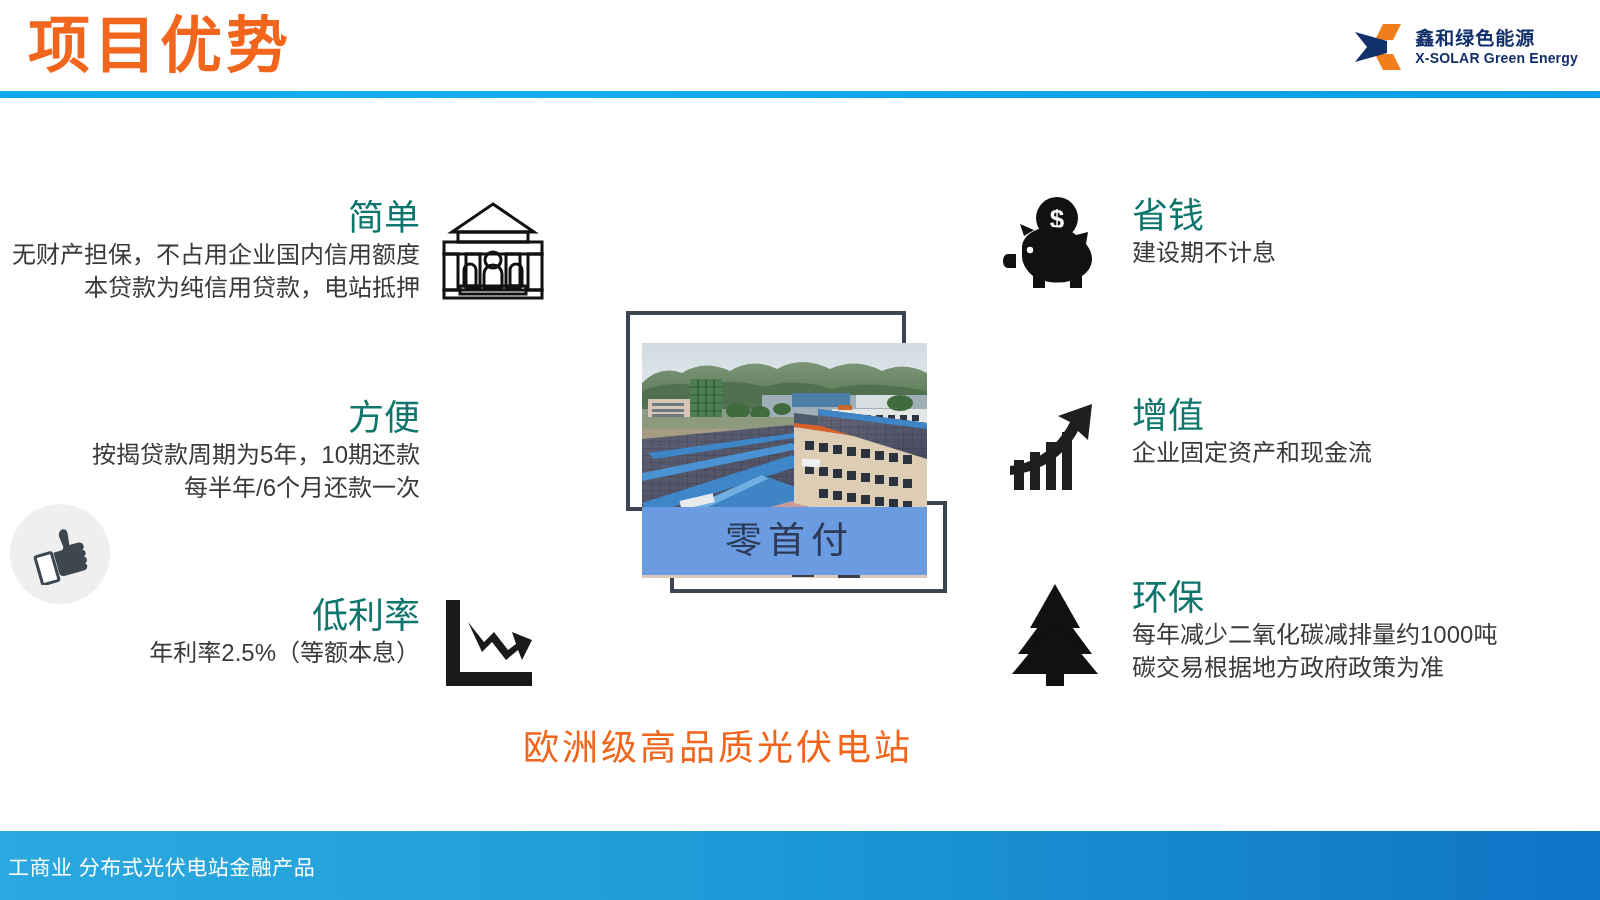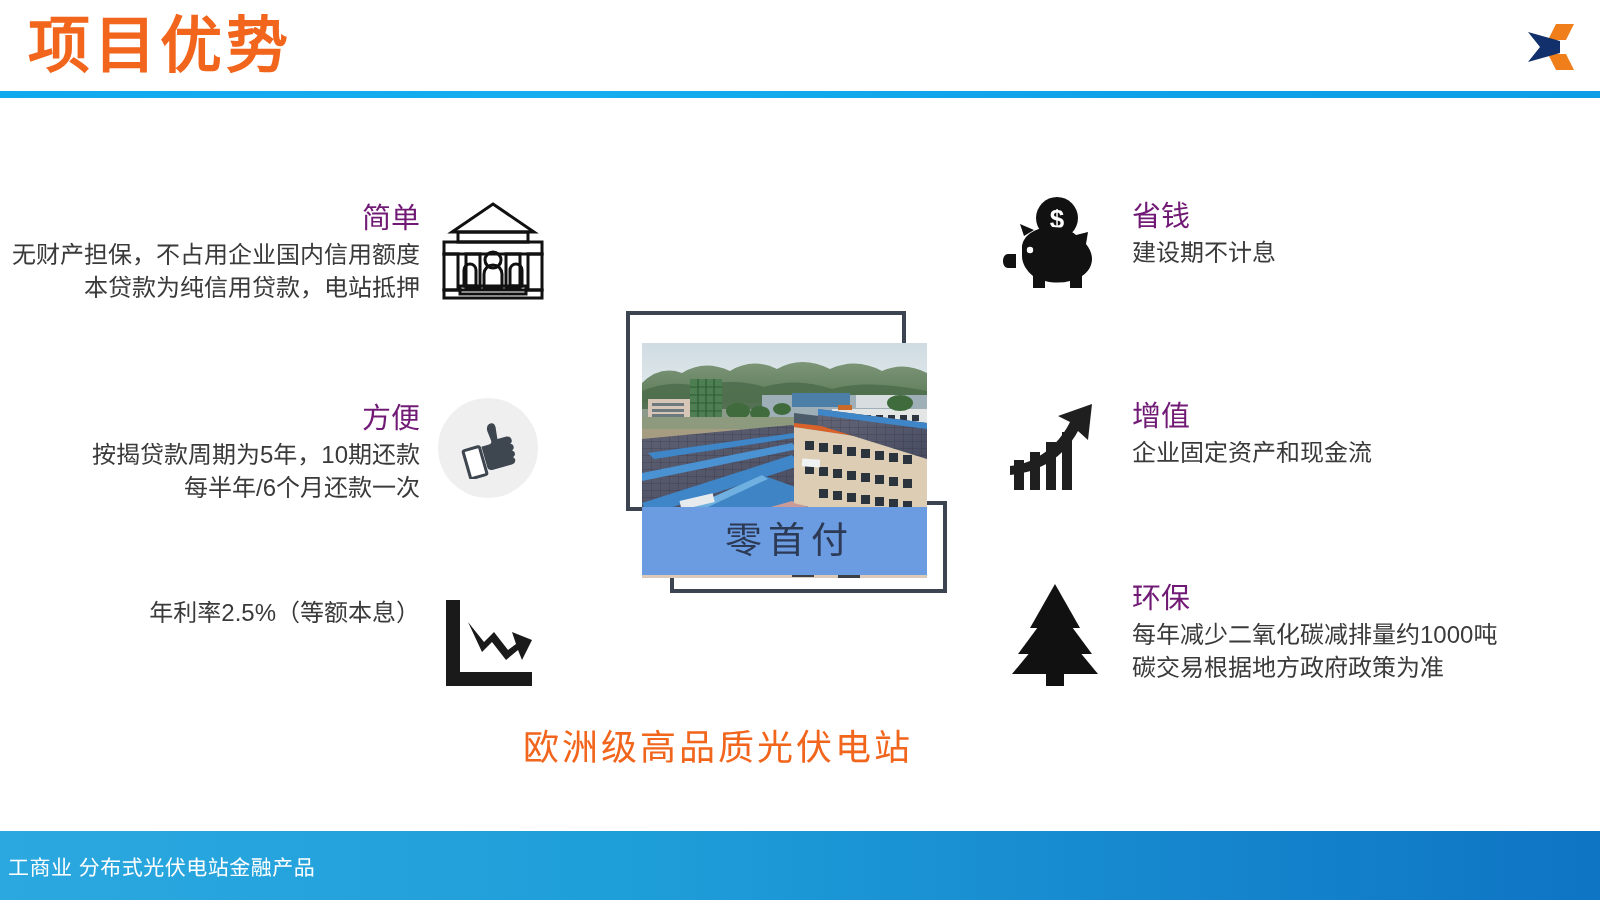--- a/index.html
+++ b/index.html
@@ -103,41 +103,41 @@
     text-align: right;
     padding-right: 18px;
     width: 410px;
   }
   .feat-texts-right {
     text-align: left;
     padding-left: 22px;
     width: 430px;
   }
   .feat-title {
-    font-size: 29px;
-    color: #701a75;
+    font-size: 36px;
+    color: #0f766e;
     line-height: 40px;
     white-space: nowrap;
   }
   .feat-body {
     font-size: 24px;
     color: #3A3A3A;
     line-height: 33px;
     white-space: nowrap;
   }
   .feat-icon {
     flex: 0 0 auto;
     display: flex;
     align-items: center;
     justify-content: center;
   }
 
   
   #feature-simple   { left: 10px;  top: 198px; }
-  #feature-convenient { left: 10px; top: 398px; }
+  #feature-convenient { left: 10px; top: 398px; flex-direction: column; }
   #feature-lowrate  { left: 10px;  top: 596px; }
 
   
   #feature-saving   { left: 1000px; top: 196px; }
   #feature-value    { left: 1000px; top: 396px; }
   #feature-green    { left: 1000px; top: 578px; }
 
   .thumb-circle {
     width: 100px;
     height: 100px;
@@ -250,20 +250,24 @@
 
     <div class="header-rule"></div>
 
     <div class="logo">
       <span class="logo-mark">
         <svg width="52" height="50" viewBox="0 0 52 50" xmlns="http://www.w3.org/2000/svg">
           <polygon points="30,2 48,2 40,18 22,18" fill="#EF7E1B"></polygon>
           <polygon points="22,32 40,32 48,48 30,48" fill="#EF7E1B"></polygon>
           <polygon points="2,10 34,19 34,31 2,40 14,25" fill="#12306B"></polygon>
         </svg>
+      </span>
+      <span class="logo-text">
+        <span class="logo-cn">鑫和绿色能源</span>
+        <span class="logo-en">X-SOLAR Green Energy</span>
       </span>
     </div>
   </div>
 
   <div class="feature feature-left" id="feature-simple">
     <div class="feat-texts-left">
       <div class="feat-title">简单</div>
       <div class="feat-body">无财产担保，不占用企业国内信用额度</div>
       <div class="feat-body">本贷款为纯信用贷款，电站抵押</div>
     </div>
@@ -302,20 +306,21 @@
                      c1.3 0.7 2 1.8 2 3.2 c0 1.9-1.2 3.2-3 3.6 c1 0.7 1.5 1.6 1.5 2.8 c0 2.2-1.8 3.9-4.4 3.9
                      H30 c-3 0-5-1.5-5-4 z" fill="#3E4650"></path>
           </g>
         </svg>
       </span>
     </div>
   </div>
 
   <div class="feature feature-left" id="feature-lowrate">
     <div class="feat-texts-left">
+      <div class="feat-title">低利率</div>
       <div class="feat-body">年利率2.5%（等额本息）</div>
     </div>
     <div class="feat-icon">
       <svg width="100" height="95" viewBox="0 0 100 95" xmlns="http://www.w3.org/2000/svg">
         <path d="M8 4 h14 v72 h72 v14 H8 z" fill="#1A1A1A"></path>
         <path d="M30 26 l16 20 l10 -10 l14 18 l8 -6 l-4 -12 l20 8 l-10 20 l-4 -10
                  l-12 10 l-14 -18 l-10 10 z" fill="#1A1A1A"></path>
       </svg>
     </div>
   </div>

